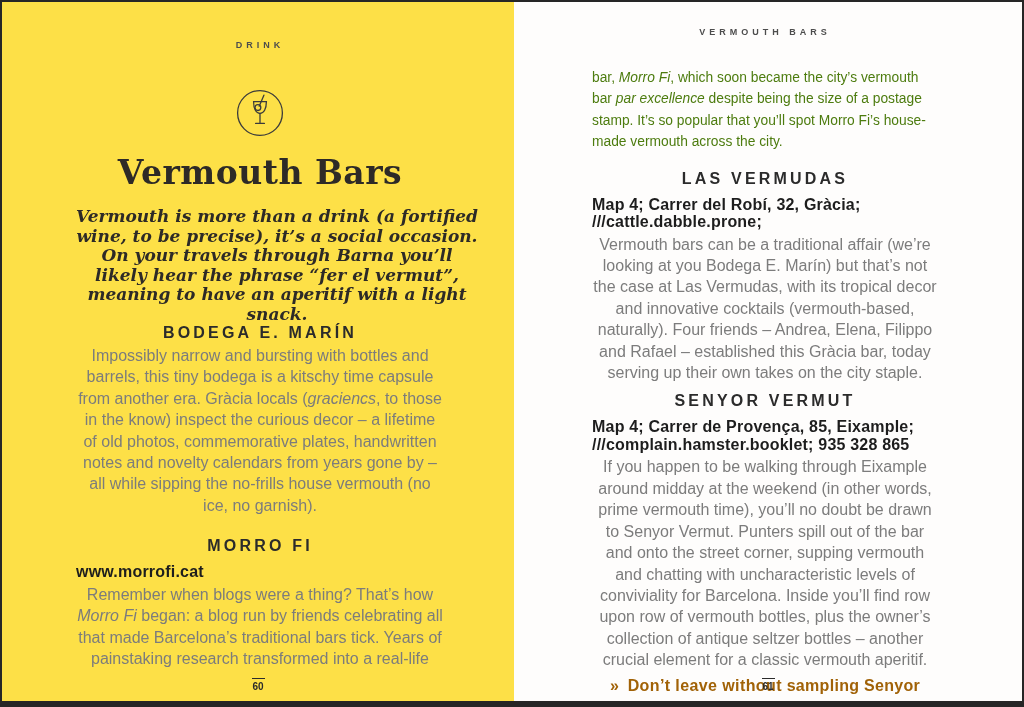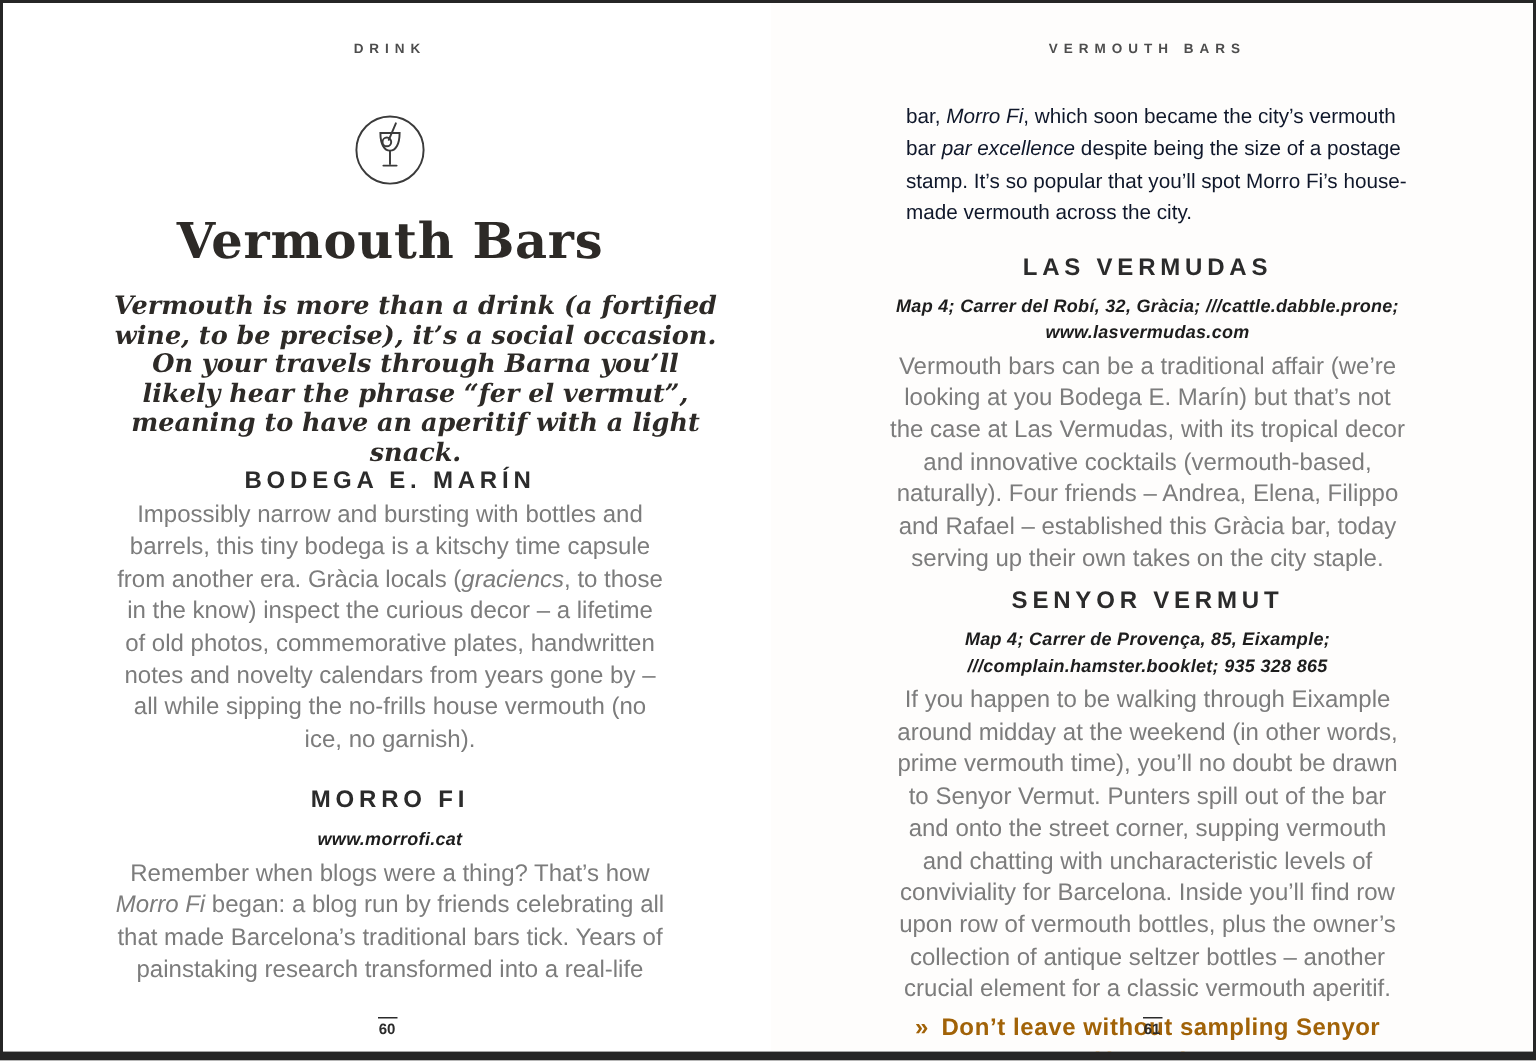--- a/index.html
+++ b/index.html
@@ -10,21 +10,21 @@
     position: relative;
     width: 1024px;
     height: 707px;
     border-style: solid;
     border-color: #262626;
     border-width: 2px 2px 6px 2px;
     display: flex;
     overflow: hidden;
   }
   .page { position: relative; height: 100%; }
-  .page-left  { width: 512px; background: #ffffff; padding: 0 70px 0 74px; }
+  .page-left  { width: 512px; background: #fde047; padding: 13px 70px 0 74px; }
   .page-right { width: 510px; background: #fefdfc; padding: 0 84px 0 78px; }
 
   .running-head {
     text-align: center;
     font-size: 9px;
     font-weight: 700;
     letter-spacing: 4px;
     color: #4d4d4d;
     padding-top: 25px;
   }
@@ -56,44 +56,42 @@
   }
 
   .venue-name {
     text-align: center;
     font-size: 16px;
     font-weight: 600;
     letter-spacing: 3.2px;
     color: #2b2b2b;
   }
   .venue-address {
-    text-align: center;
-    font-size: 12px;
+    text-align: left;
+    font-size: 16px;
     font-weight: 700;
     line-height: 17.5px;
     letter-spacing: 0.2px;
     color: #1d1d1d;
     margin-top: 8px;
-    font-style: italic;
   }
   .venue-body {
     font-size: 16px;
     line-height: 21.4px;
     color: #7c7c7c;
     margin-top: 3px;
     text-align: center;
   }
   .venue-body .it, .tip .it, .cont .it { font-style: italic; }
 
   .cont {
     font-size: 13.8px;
     line-height: 21.4px;
-    color: #0f172a;
+    color: #4d7c0f;
     margin-top: 30px;
-    margin-left: 12px;
   }
 
   .tip {
     font-size: 16px;
     line-height: 22px;
     font-weight: 600;
     letter-spacing: 0.3px;
     color: #a16207;
     margin-top: 4px;
     text-align: center;
@@ -166,21 +164,20 @@
 
   <div class="page page-right">
     <div class="running-head">VERMOUTH BARS</div>
 
     <p class="cont"><span>bar, </span><span class="it">Morro Fi</span><span>, which soon became the city’s vermouth bar </span><span class="it">par excellence</span><span> despite being the size of a postage stamp. It’s so popular that you’ll spot Morro Fi’s house-made vermouth across the city.</span></p>
 
     <section class="sec-r1">
       <h2 class="venue-name">LAS VERMUDAS</h2>
       <div class="venue-address">
         <div>Map 4; Carrer del Robí, 32, Gràcia; ///cattle.dabble.prone;</div>
-        <div>www.lasvermudas.com</div>
       </div>
       <p class="venue-body"><span>Vermouth bars can be a traditional affair (we’re looking at you Bodega E. Marín) but that’s not the case at Las Vermudas, with its tropical decor and innovative cocktails (vermouth-based, naturally). Four friends – Andrea, Elena, Filippo and Rafael – established this Gràcia bar, today serving up their own takes on the city staple.</span></p>
     </section>
 
     <section class="sec-r2">
       <h2 class="venue-name">SENYOR VERMUT</h2>
       <div class="venue-address">
         <div>Map 4; Carrer de Provença, 85, Eixample;</div>
         <div>///complain.hamster.booklet; 935 328 865</div>
       </div>

